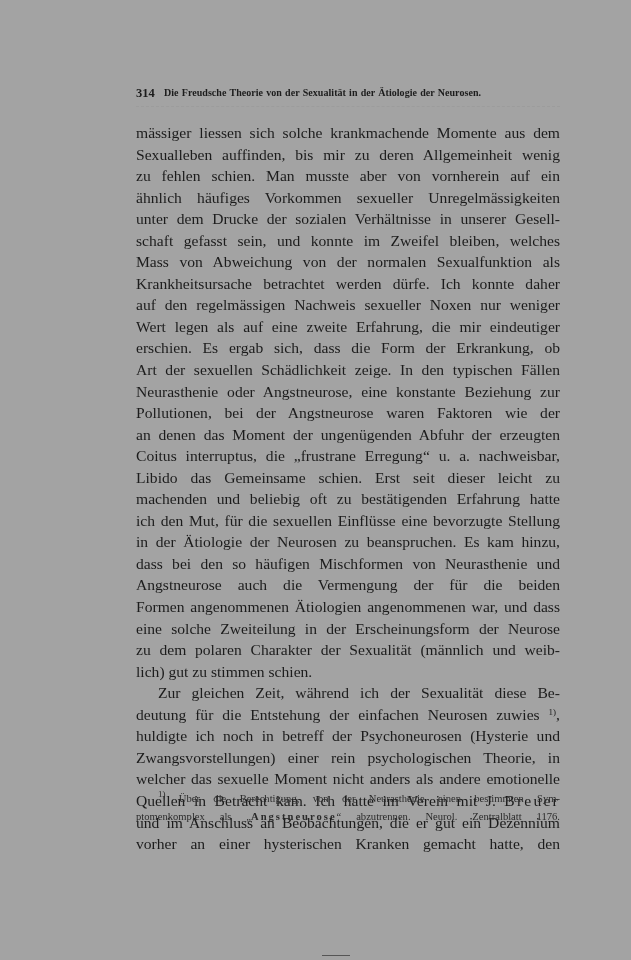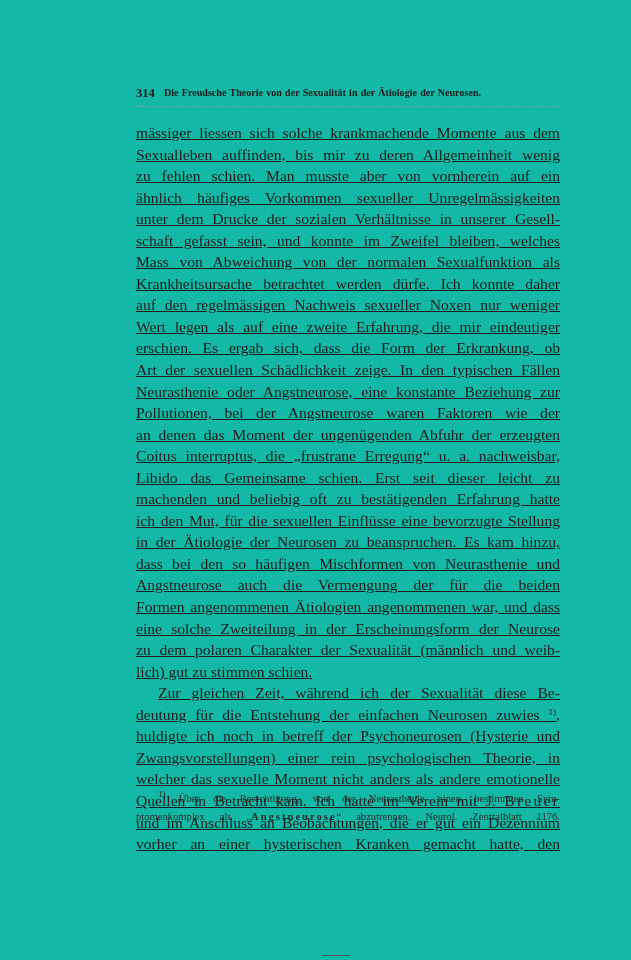--- a/index.html
+++ b/index.html
@@ -1,24 +1,24 @@
 <!DOCTYPE html>
 <html><head>
   <meta charset="utf-8">
   <style>
     html, body { margin: 0; padding: 0; background: #ffffff; }
     body { width: 631px; height: 960px; position: relative; overflow: hidden; color: #1c1c1c; }
-    .page { position: absolute; left: 0; top: 0; width: 631px; height: 960px; background: #14b8a6; }
+    .page { position: absolute; left: 0; top: 0; width: 631px; height: 960px; background: #a3a3a3; }
     .header { position: absolute; left: 136px; top: 86px; width: 424px; height: 18px;
       font-family: "DejaVu Serif", serif; font-size: 10.5px; white-space: nowrap; }
     .page-number { position: absolute; left: 0; top: 0; font-weight: bold; font-size: 12.5px; font-family: "Liberation Serif", serif; }
     .running-title { position: absolute; left: 28px; top: 1px; font-weight: bold; letter-spacing: 0.05px; font-size: 10px; font-family: "Liberation Serif", serif; word-spacing: 0.6px; }
     .header-rule { position: absolute; left: 136px; top: 106px; width: 424px; height: 0; border-top: 1px dashed #9a9a9a; opacity: 0.7; }
     .body { position: absolute; left: 136px; top: 122px; width: 424px;
-      font-family: "Liberation Serif", serif; font-size: 15.6px; line-height: 21.55px; text-decoration: underline; }
+      font-family: "Liberation Serif", serif; font-size: 15.6px; line-height: 21.55px; }
     .line { display: block; text-align: justify; text-align-last: justify; white-space: nowrap; height: 21.55px; overflow: visible; }
     .line.last { text-align-last: left; }
     .line.indent { padding-left: 22px; }
     .line .spaced { letter-spacing: 2.2px; margin-top: 46px; }
     .footnotes { position: absolute; left: 136px; top: 790px; width: 424px;
       font-family: "Liberation Serif", serif; font-size: 10.6px; line-height: 18px; color: #2a2a2a; }
     .fn-line { display: block; text-align: justify; text-align-last: justify; white-space: nowrap; }
     .fn-line.indent { padding-left: 22px; }
     .fn-line .spaced { letter-spacing: 2px; font-weight: bold; }
     sup.fnref { font-size: 9px; vertical-align: 5px; line-height: 0; }

